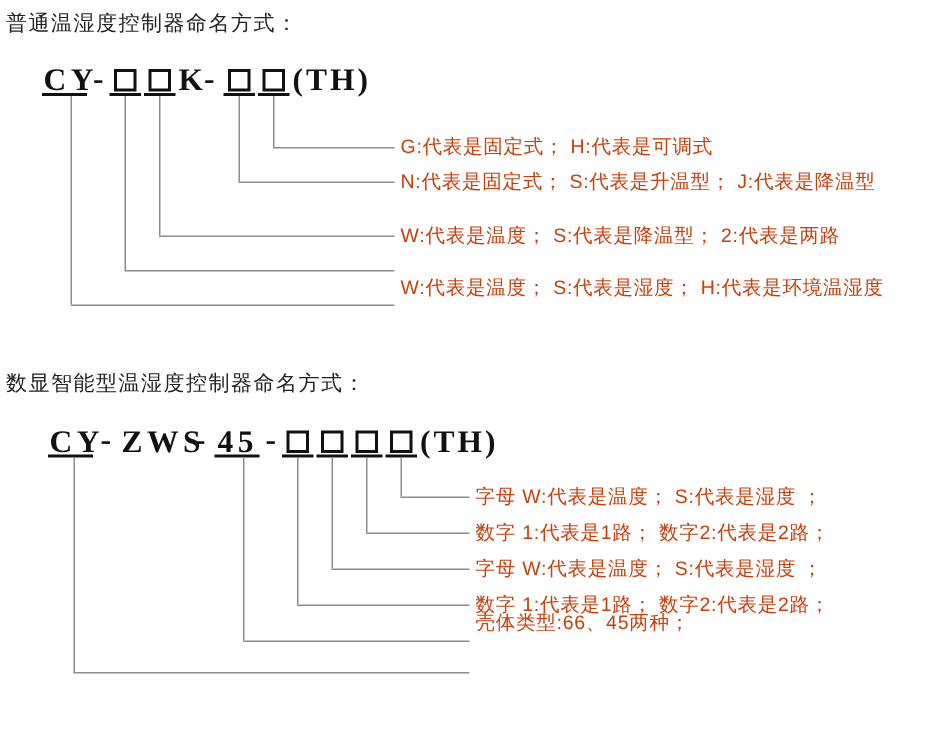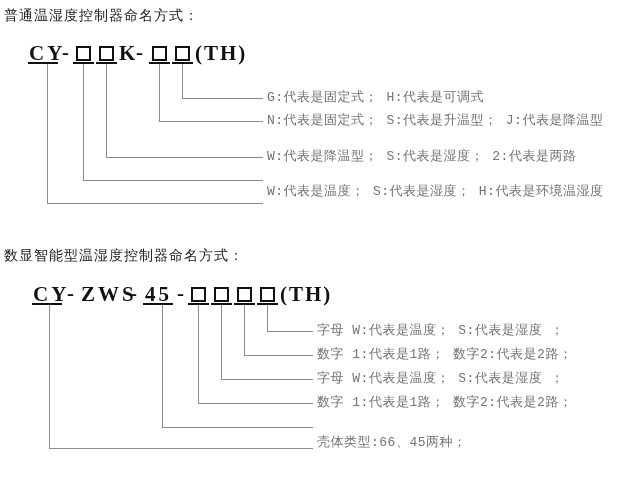--- a/index.html
+++ b/index.html
@@ -51,23 +51,23 @@
   .hline {
     position: absolute;
     height: 1px;
     background: #8c8c8c;
   }
   .legend {
     position: absolute;
     font-size: 13px;
     line-height: 14px;
     letter-spacing: 0.5px;
-    color: #737373;
+    color: #c2410c;
     white-space: nowrap;
-    font-family: Liberation Mono, monospace;
+    font-family: Liberation Sans, sans-serif;
   }
 </style>
 </head>
 <body>
 
 <div id="page">
 
   <div>
     <div class="heading" style="left:4px; top:7px;">普通温湿度控制器命名方式：</div>
 
@@ -101,21 +101,21 @@
     <div class="vline" style="left:182px; top:64px; height:34px;"></div>
 
     <div class="hline" style="left:182px; top:98px;  width:81px;"></div>
     <div class="hline" style="left:159px; top:121px; width:104px;"></div>
     <div class="hline" style="left:106px; top:157px; width:157px;"></div>
     <div class="hline" style="left:83px;  top:180px; width:180px;"></div>
     <div class="hline" style="left:47px;  top:203px; width:216px;"></div>
 
     <div class="legend" style="left:267px; top:91px;">G:代表是固定式； H:代表是可调式</div>
     <div class="legend" style="left:267px; top:114px;">N:代表是固定式； S:代表是升温型； J:代表是降温型</div>
-    <div class="legend" style="left:267px; top:150px;">W:代表是降温型； S:代表是湿度； 2:代表是两路</div>
+    <div class="legend" style="left:267px; top:150px;">W:代表是温度； S:代表是降温型； 2:代表是两路</div>
     <div class="legend" style="left:267px; top:173px;margin-top:12px;">W:代表是温度； S:代表是湿度； H:代表是环境温湿度</div>
   </div>
 
   <div>
     <div class="heading" style="left:4px; top:247px;">数显智能型温湿度控制器命名方式：</div>
 
     <span class="fpiece" style="left:33px; top:284px;">CY</span>
     <div class="uline" style="left:32px; top:303px; width:30px;"></div>
 
     <span class="fpiece" style="left:67px; top:283px;">-</span>
@@ -154,16 +154,16 @@
     <div class="hline" style="left:244px; top:355px; width:69px;"></div>
     <div class="hline" style="left:221px; top:379px; width:92px;"></div>
     <div class="hline" style="left:198px; top:403px; width:115px;"></div>
     <div class="hline" style="left:162px; top:427px; width:151px;"></div>
     <div class="hline" style="left:49px;  top:448px; width:264px;"></div>
 
     <div class="legend" style="left:317px; top:324px;">字母 W:代表是温度； S:代表是湿度 ；</div>
     <div class="legend" style="left:317px; top:348px;">数字 1:代表是1路； 数字2:代表是2路；</div>
     <div class="legend" style="left:317px; top:372px;">字母 W:代表是温度； S:代表是湿度 ；</div>
     <div class="legend" style="left:317px; top:396px;">数字 1:代表是1路； 数字2:代表是2路；</div>
-    <div class="legend" style="left:317px; top:436px;">壳体类型:66、45两种；</div>
+    <div class="legend" style="left:317px; top:408px;">壳体类型:66、45两种；</div>
   </div>
 
 </div>
 
 </body></html>

